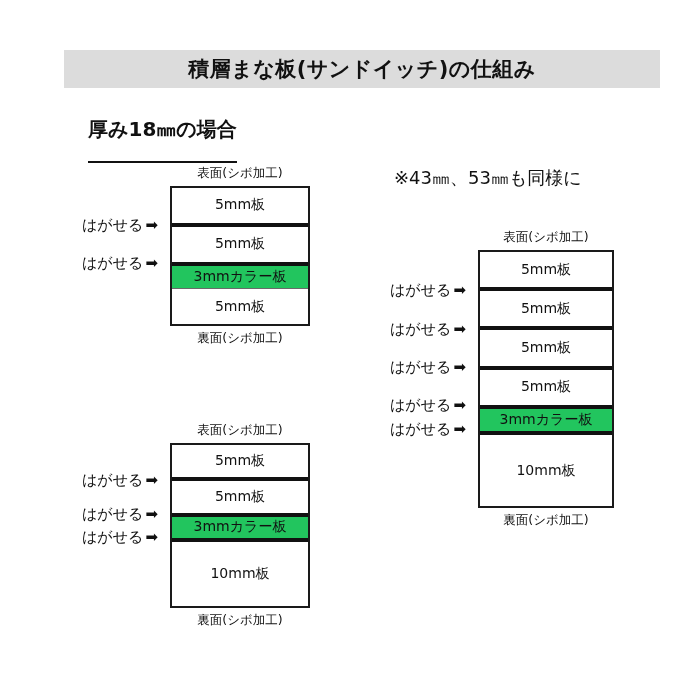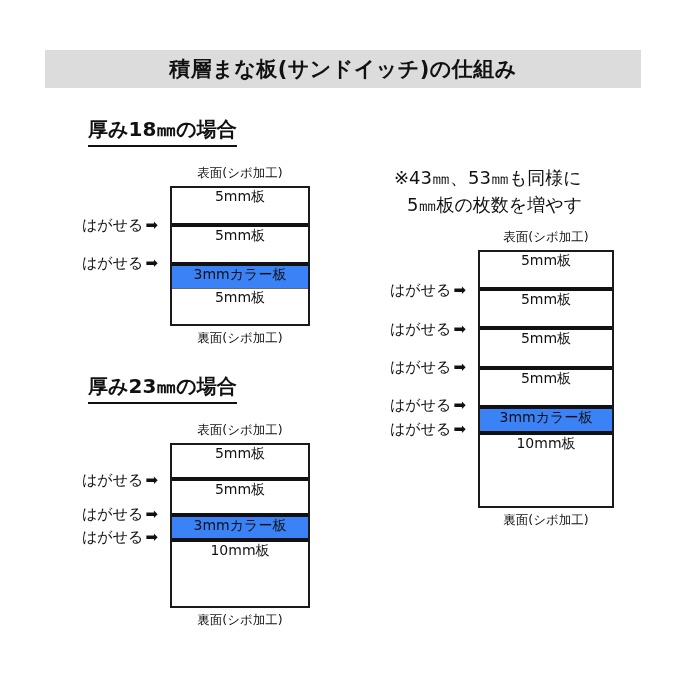--- a/index.html
+++ b/index.html
@@ -16,21 +16,21 @@
     position: relative;
     width: 700px;
     height: 700px;
     background: #ffffff;
     overflow: hidden;
   }
 
   
   .title-bar {
     position: absolute;
-    left: 45px;
+    left: 64px;
     top: 50px;
     width: 596px;
     height: 38px;
     background: #dcdcdc;
     display: flex;
     align-items: center;
     justify-content: center;
   }
   .title-text {
     font-size: 21px;
@@ -41,21 +41,21 @@
   }
 
   
   .section-heading {
     position: absolute;
     font-size: 20px;
     font-weight: 700;
     color: #111111;
     white-space: nowrap;
     border-bottom: 2px solid #111111;
-    padding-bottom: 4px;
+    padding-bottom: 20px;
     line-height: 1.15;
   }
 
   
   .note {
     position: absolute;
     font-size: 18px;
     font-weight: 400;
     color: #111111;
     line-height: 1.5;
@@ -75,29 +75,29 @@
   .face-label {
     position: absolute;
     font-size: 12.5px;
     color: #111111;
     white-space: nowrap;
     text-align: center;
   }
   .layer {
     box-sizing: border-box;
     display: flex;
-    align-items: flex-start;
+    align-items: center;
     justify-content: center;
     font-size: 14px;
     color: #111111;
     background: #ffffff;
     position: relative;
   }
   .layer.color-plate {
-    background: #3b82f6;
+    background: #22c55e;
   }
   
   .layer.sep-top {
     border-top: 4px solid #111111;
   }
   .layer.thin-top {
     border-top: 1px solid #6a6a6a;
   }
 
   
@@ -153,21 +153,20 @@
       <div class="peel" style="top: 225.363px; left: 82px;">
         <span class="peel-text">はがせる</span>
         <span class="peel-arrow">➡</span>
       </div>
       <div class="peel" style="top: 262.725px; left: 82px;">
         <span class="peel-text">はがせる</span>
         <span class="peel-arrow">➡</span>
       </div>
     </div>
 
-  <div class="section-heading" style="left:88px; top:375px;">厚み23㎜の場合</div>
 
   <div class="face-label" style="left:170px; top:422px; width:140px;">表面(シボ加工)</div>
 
   <div class="stack" id="stack-23mm" style="left:170px; top:443px; width:140px; height:165px;">
       <div class="layer" style="flex: 5 0 0px;">
         <span>5mm板</span>
       </div>
       <div class="layer sep-top" style="flex: 5 0 0px;">
         <span>5mm板</span>
       </div>
@@ -192,21 +191,20 @@
       </div>
       <div class="peel" style="top: 536.603px; left: 82px;">
         <span class="peel-text">はがせる</span>
         <span class="peel-arrow">➡</span>
       </div>
     </div>
 
 
   <div class="note" style="left:394px; top:164px;">
     <span>※43㎜、53㎜も同様に</span>
-    <span class="note-line-2">5㎜板の枚数を増やす</span>
   </div>
 
   <div class="face-label" style="left:478px; top:229px; width:136px;">表面(シボ加工)</div>
 
   <div class="stack" id="stack-33mm" style="left:478px; top:250px; width:136px; height:258px;">
       <div class="layer" style="flex: 5 0 0px;">
         <span>5mm板</span>
       </div>
       <div class="layer sep-top" style="flex: 5 0 0px;">
         <span>5mm板</span>

